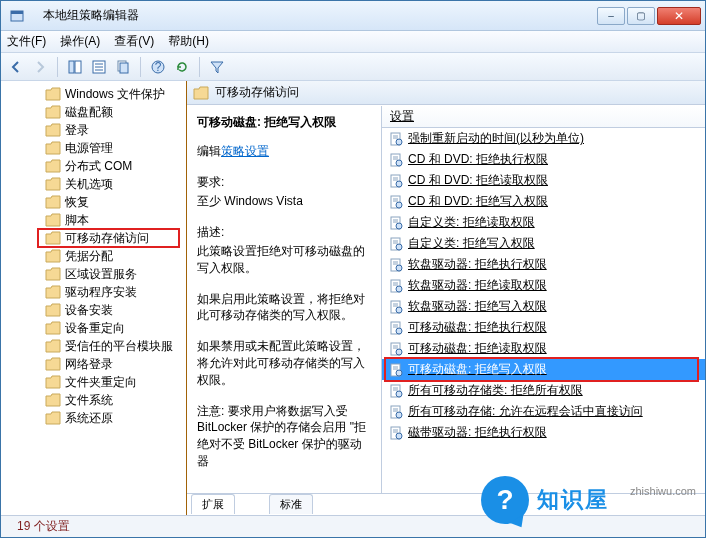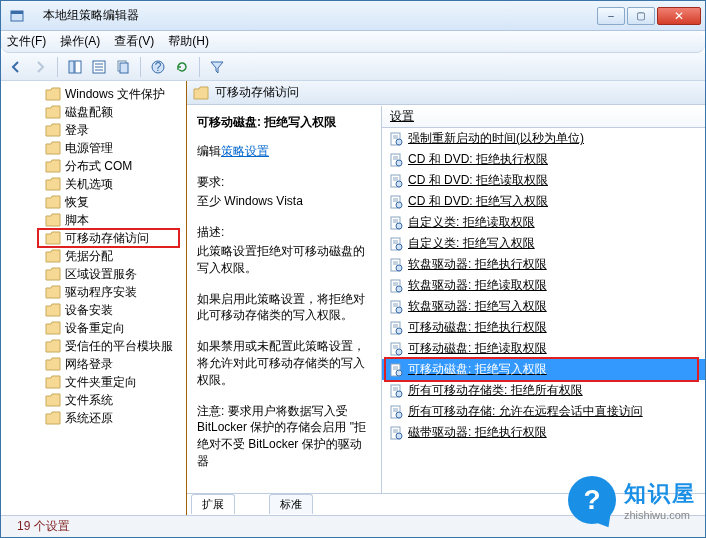--- a/index.html
+++ b/index.html
@@ -7,21 +7,21 @@
 
 .window { width: 706px; height: 538px; border: 1px solid #3a74a8; background: #fff; display: flex; flex-direction: column; }
 
 .titlebar { height: 30px; background: linear-gradient(#edf5fd, #d6e6f8); display: flex; align-items: center; padding-left: 8px; border-bottom: 1px solid #b0c6de; gap: 12px; }
 .titlebar .icon-spot { width: 16px; height: 16px; margin-right: 6px; display: flex; align-items: center; justify-content: center; }
 .titlebar .title { flex: 1; font-size: 12px; color: #000; }
 .winbtns { display: flex; }
 .winbtn { width: 28px; height: 18px; border: 1px solid #8aa8c8; background: linear-gradient(#f4faff,#d3e4f6); margin-right: 2px; border-radius: 2px; display: flex; align-items: center; justify-content: center; font-size: 10px; color: #304a66; }
 .winbtn.close { width: 44px; background: linear-gradient(#f08072,#d43e2a); border-color: #a02a1d; color: #fff; margin-right: 4px; font-size: 12px; }
 
-.menubar { height: 22px; background: linear-gradient(#fafcff,#e7eff9); display: flex; align-items: center; padding-left: 6px; border-bottom: 1px solid #c8d6e8; border-radius: 8px; }
+.menubar { height: 22px; background: linear-gradient(#fafcff,#e7eff9); display: flex; align-items: center; padding-left: 6px; border-bottom: 1px solid #c8d6e8; }
 .menubar span { margin-right: 14px; color: #000; }
 
 .toolbar { height: 28px; background: linear-gradient(#f6faff,#e3ecf6); display: flex; align-items: center; padding-left: 4px; border-bottom: 1px solid #c8d6e8; gap: 2px; }
 .tbtn { width: 22px; height: 22px; display: flex; align-items: center; justify-content: center; border: 1px solid transparent; border-radius: 2px; }
 .tsep { width: 1px; height: 20px; background: #c0cde0; margin: 0 4px; }
 .tbtn svg { width: 16px; height: 16px; }
 
 .body { flex: 1; display: flex; overflow: hidden; }
 .tree { width: 186px; border-right: 1px solid #a16207; overflow: auto; padding: 4px 0; }
 .tree::-webkit-scrollbar { width: 16px; }
@@ -60,21 +60,21 @@
 .sitem { display: flex; align-items: center; height: 21px; padding-left: 6px; white-space: nowrap; }
 .sitem .sicon { width: 16px; height: 16px; margin-right: 4px; flex-shrink: 0; }
 .sitem.selected { background: #3399ff; color: #fff; position: relative; }
 .sitem.selected::after { content:""; position:absolute; left:2px; right:6px; top:-2px; bottom:-2px; border:2px solid #e02020; pointer-events:none; }
 
 .statusbar { height: 22px; border-top: 1px solid #c0cde0; background: #f1f5fa; display: flex; align-items: center; padding-left: 16px; color: #7f1d1d; }
 
 .watermark { position: absolute; right: 10px; bottom: 14px; display: flex; align-items: center; gap: 8px; pointer-events: none; }
 .wm-circle { width: 48px; height: 48px; border-radius: 50%; background: #1a8fe6; display: flex; align-items: center; justify-content: center; position: relative; }
 .wm-circle::after { content: ""; position: absolute; bottom: -4px; right: 2px; width: 0; height: 0; border-left: 8px solid transparent; border-right: 8px solid transparent; border-top: 10px solid #1a8fe6; transform: rotate(-30deg); }
-.wm-text { display: flex; flex-direction: column; color: #1a8fe6; }
+.wm-text { display: flex; color: #1a8fe6; gap: 21px; }
 .wm-text .big { font-size: 22px; font-weight: bold; letter-spacing: 2px; }
 .wm-text .small { font-size: 11px; color: #888; }
 </style>
 </head>
 <body>
 
 <div class="window">
 
   <div class="titlebar">
     <span class="icon-spot">

